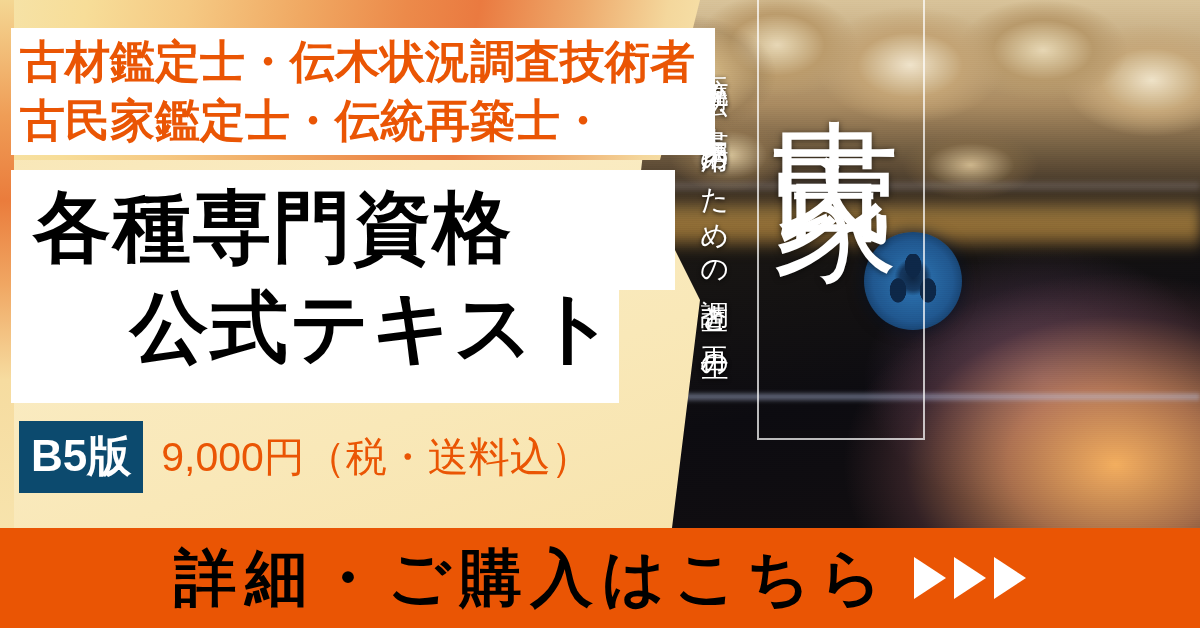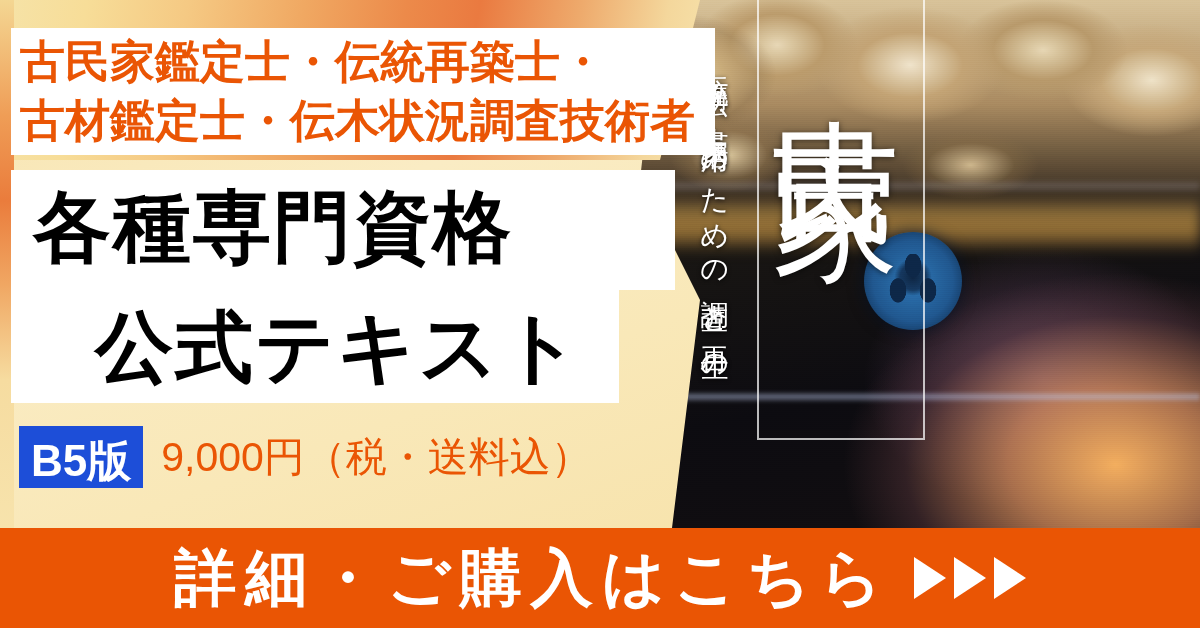--- a/index.html
+++ b/index.html
@@ -196,37 +196,37 @@
     left: 11px; top: 178px;
     width: 664px;
     color: #000000;
     font-weight: 700;
     font-size: 78px;
     line-height: 1.28;
     letter-spacing: 2px;
     font-family: "Liberation Sans", "DejaVu Sans", sans-serif;
   }
   #headline .hl1 { display: block; padding-left: 22px; }
-  #headline .hl2 { display: block; padding-left: 84px; margin-top: 20px; }
+  #headline .hl2 { display: block; padding-left: 119px; }
 
   
   #price-row {
     position: absolute;
     left: 19px; top: 421px;
     height: 72px;
     display: flex;
     align-items: center;
   }
   #size-badge {
-    background: #1d4ed8;
+    background: #0c4a6e;
     color: #ffffff;
     font-size: 44px;
     font-weight: 700;
     line-height: 1;
-    padding: 13px 12px 5px 12px;
+    padding: 13px 12px 15px 12px;
     letter-spacing: 0px;
     white-space: nowrap;
   }
   #price-text {
     color: #EA5504;
     font-size: 41px;
     font-weight: 400;
     letter-spacing: 0px;
     margin-left: 18px;
     white-space: nowrap;
@@ -237,21 +237,21 @@
   #cta-bar {
     position: absolute;
     left: 0; top: 528px;
     width: 1200px; height: 100px;
     background: #EA5504;
     display: flex;
     align-items: center;
     justify-content: center;
   }
   #cta-label {
-    color: #ffffff;
+    color: #000000;
     font-size: 62px;
     font-weight: 700;
     letter-spacing: 9px;
     white-space: nowrap;
     font-family: "Liberation Sans", "DejaVu Sans", sans-serif;
   }
   #cta-arrows {
     display: flex;
     align-items: center;
     gap: 8px;
@@ -286,22 +286,22 @@
   <div class="vtext" id="cover-title">古民家</div>
 
   <div class="cream-slab"></div>
   <div class="cream-top-wash"></div>
   <div class="left-strip"></div>
 
   <div class="white-panel" id="panel-certifications"></div>
   <div class="white-panel" id="panel-headline"></div>
 
   <div id="cert-lines">
+    <div>古材鑑定士・伝木状況調査技術者</div>
     <div>古民家鑑定士・伝統再築士・</div>
-    <div>古材鑑定士・伝木状況調査技術者</div>
   </div>
 
   <div id="headline">
     <span class="hl1">各種専門資格</span>
     <span class="hl2">公式テキスト</span>
   </div>
 
   <div id="price-row">
     <span id="size-badge">B5版</span>
     <span id="price-text">9,000円（税・送料込）</span>

